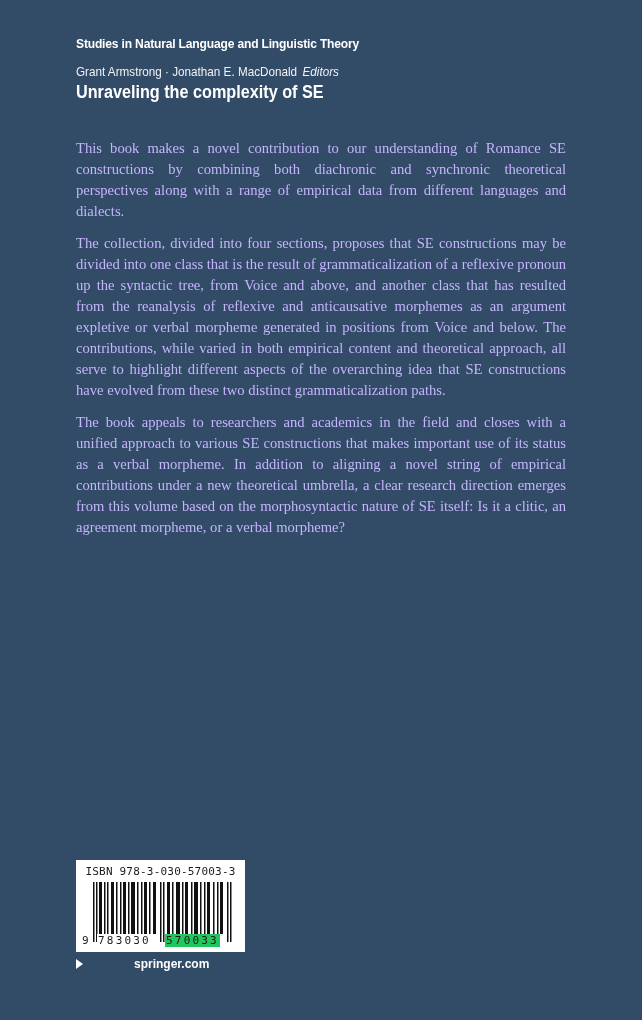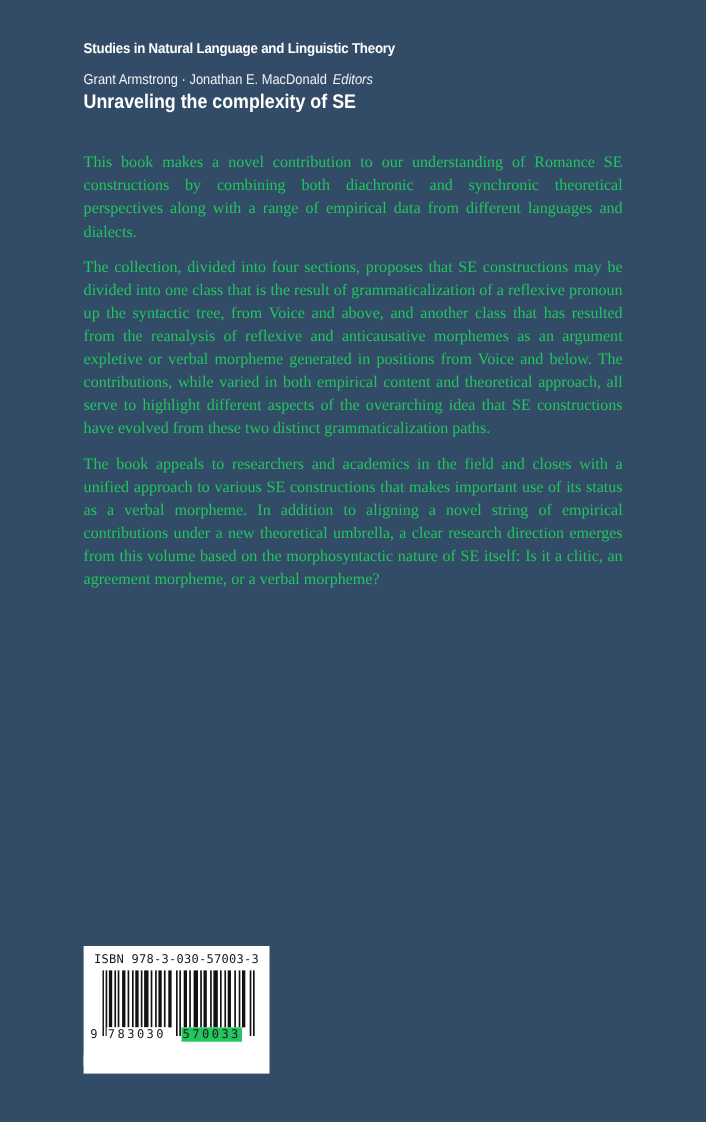--- a/index.html
+++ b/index.html
@@ -55,32 +55,32 @@
       white-space: nowrap;
     }
     .blurb {
       position: absolute;
       left: 76px;
       top: 138px;
       width: 490px;
       font-family: "Liberation Serif", serif;
       font-size: 14.6px;
       line-height: 21px;
-      color: #22c55e;
+      color: #c4b5fd;
       text-align: justify;
     }
     .blurb p {
       margin: 0 0 11px 0;
     }
     .barcode-box {
       position: absolute;
       left: 76px;
       top: 860px;
       width: 169px;
-      height: 116px;
+      height: 92px;
       background: #ffffff;
     }
     .isbn-label {
       position: absolute;
       left: 0;
       top: 5px;
       width: 169px;
       text-align: center;
       font-family: "DejaVu Sans Mono", monospace;
       font-size: 11px;
@@ -129,20 +129,21 @@
       left: 76px;
       top: 957px;
       font-family: "Liberation Sans", sans-serif;
       font-weight: bold;
       font-size: 12px;
       color: #ffffff;
       text-decoration: none;
       display: flex;
       align-items: center;
       white-space: nowrap;
+      gap: 48px;
     }
     .site-link .arrow {
       display: inline-block;
       width: 0;
       height: 0;
       border-top: 5px solid transparent;
       border-bottom: 5px solid transparent;
       border-left: 7px solid #ffffff;
       margin-right: 3px;
     }

